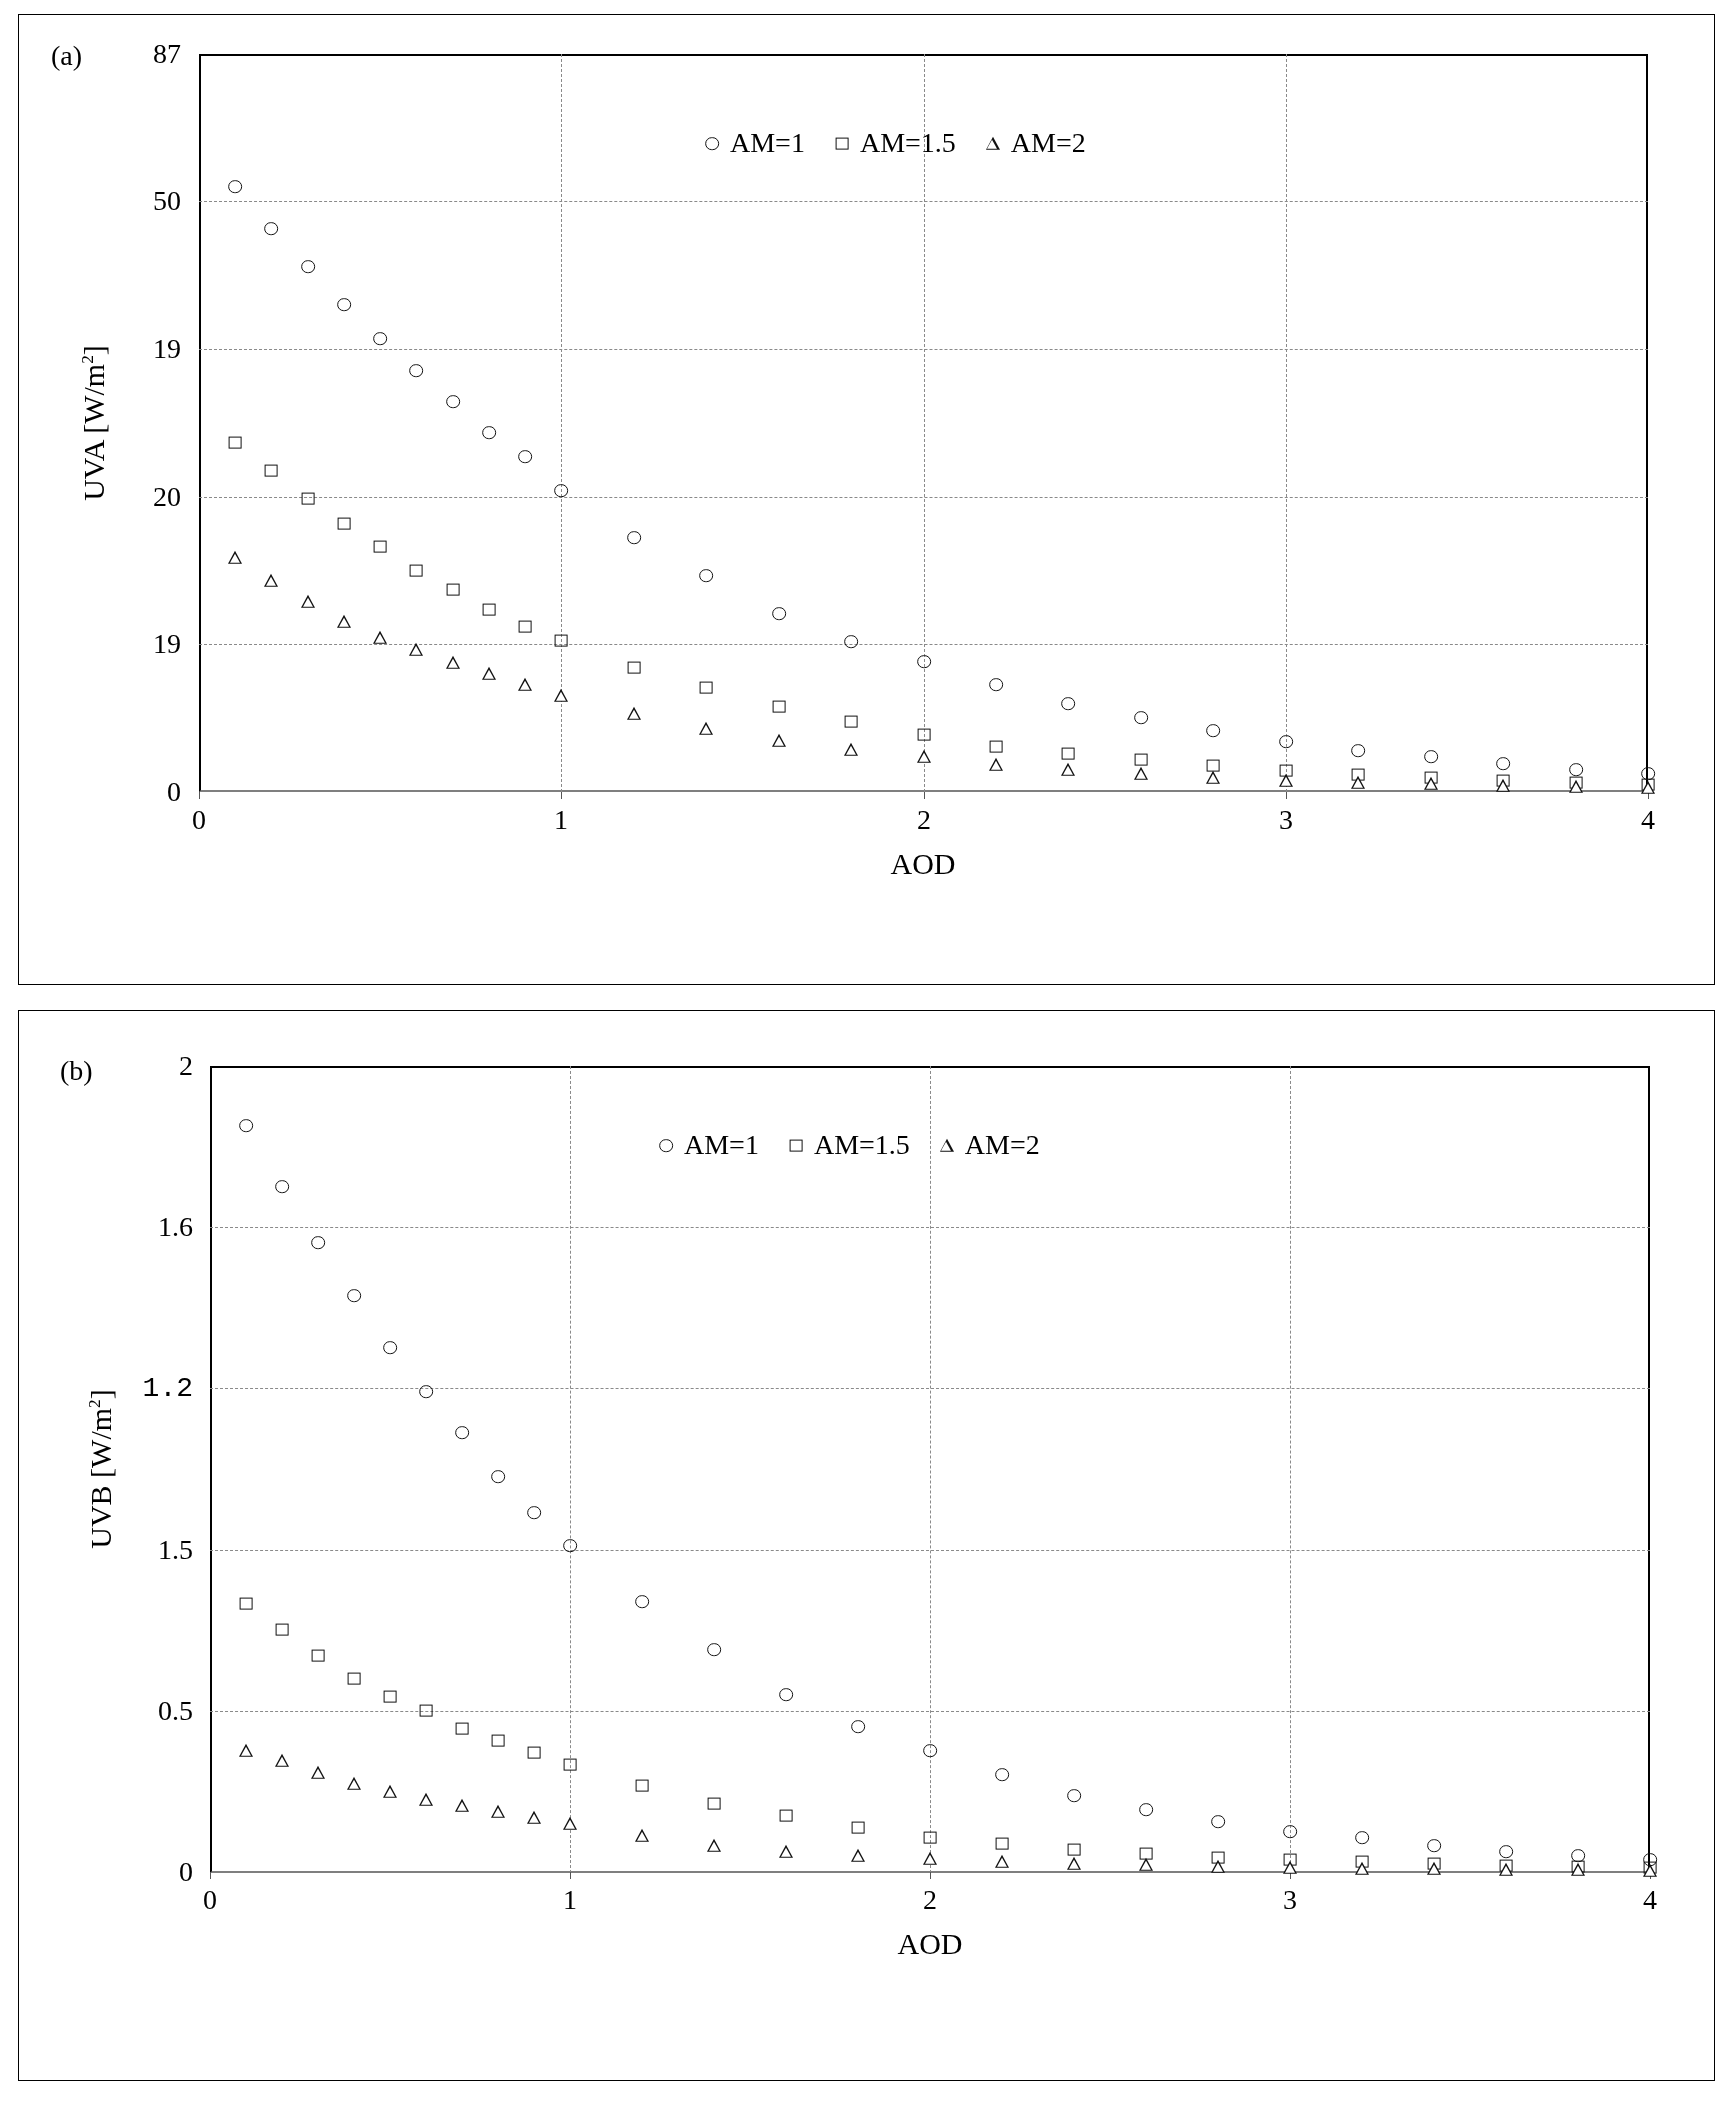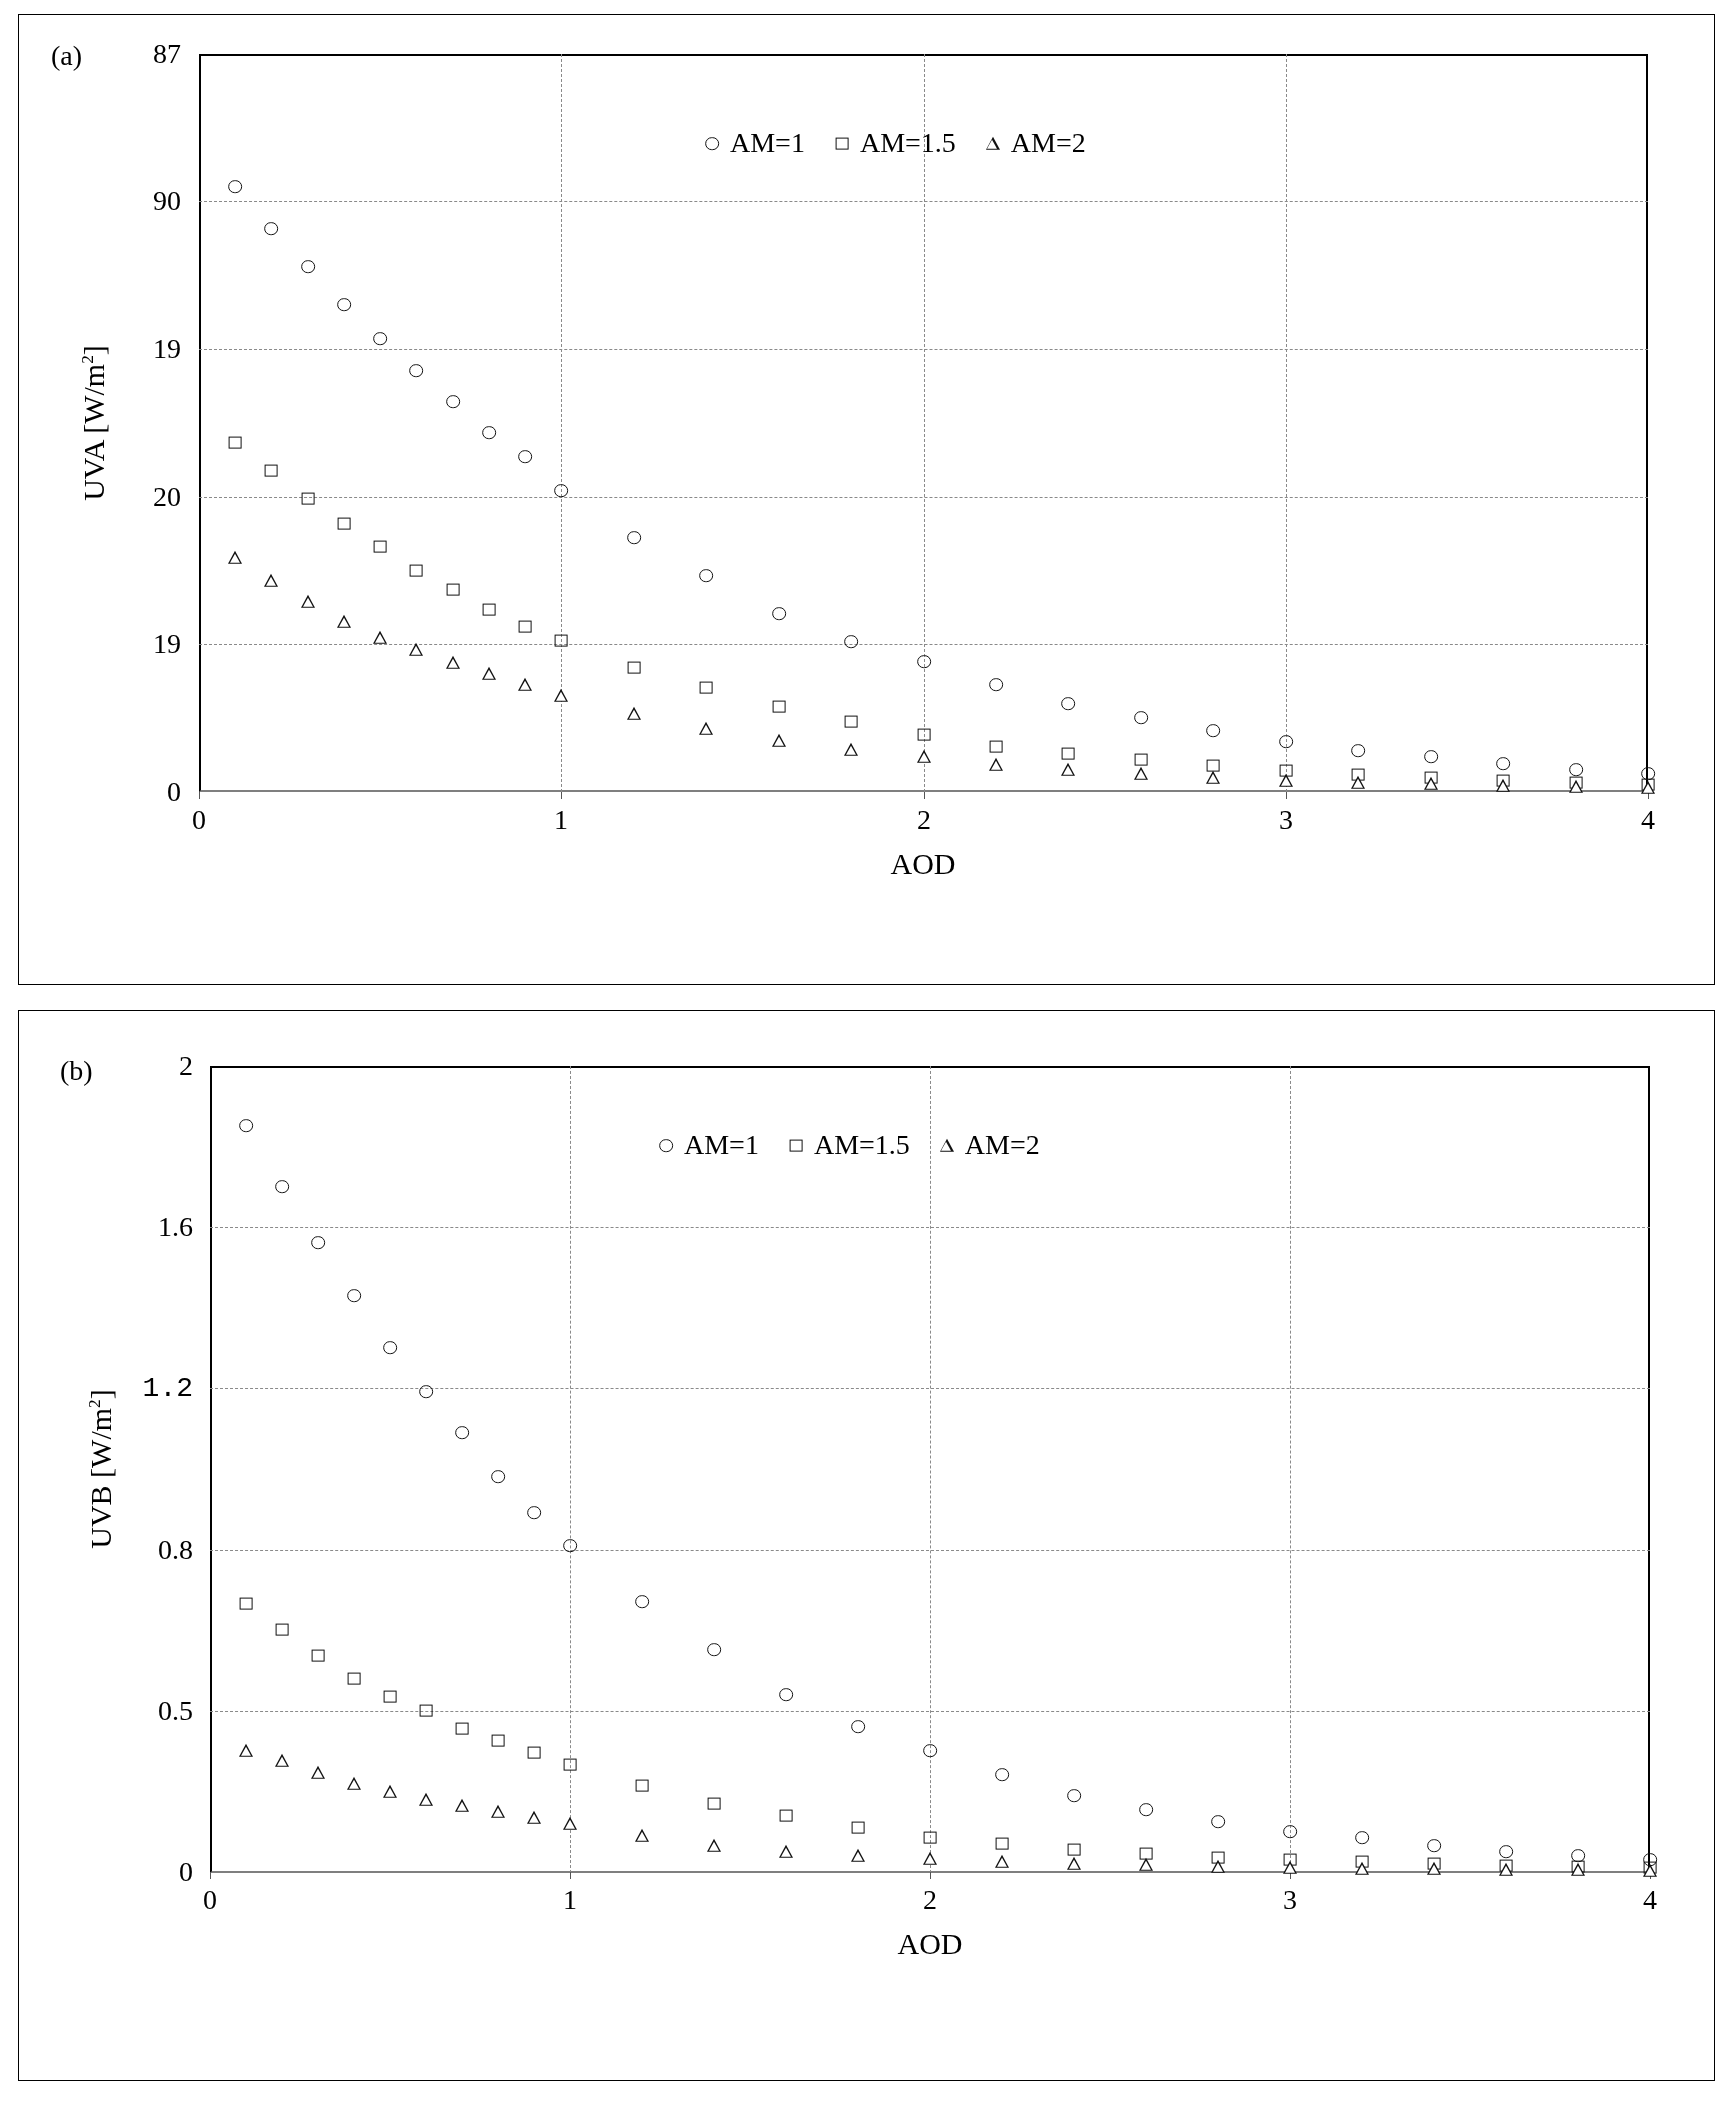--- a/index.html
+++ b/index.html
@@ -166,21 +166,21 @@
         <div class="axis-title-x" style="left: 813px; width: 182px; top: 832px;">AOD</div>
         <div class="frame" style="left: 180px; top: 39px; width: 1449px; height: 738px;"></div>
         <div class="ytick-label" style="left: 75px; width: 87px; top: 777px;">0</div>
         <div class="gridline-h" style="left: 180px; width: 1449px; top: 629px;"></div>
         <div class="ytick-label" style="left: 75px; width: 87px; top: 629px;">19</div>
         <div class="gridline-h" style="left: 180px; width: 1449px; top: 482px;"></div>
         <div class="ytick-label" style="left: 75px; width: 87px; top: 482px;">20</div>
         <div class="gridline-h" style="left: 180px; width: 1449px; top: 334px;"></div>
         <div class="ytick-label" style="left: 75px; width: 87px; top: 334px;">19</div>
         <div class="gridline-h" style="left: 180px; width: 1449px; top: 186px;"></div>
-        <div class="ytick-label" style="left: 75px; width: 87px; top: 186px;">90</div>
+        <div class="ytick-label" style="left: 75px; width: 87px; top: 186px;">50</div>
         <div class="ytick-label" style="left: 75px; width: 87px; top: 39px;">87</div>
         <div class="xtick-label" style="left: 180px; top: 789px;">0</div>
         <div class="tickmark-x" style="left: 180px; top: 777px;"></div>
         <div class="gridline-v" style="top: 39px; height: 738px; left: 542px;"></div>
         <div class="xtick-label" style="left: 542px; top: 789px;">1</div>
         <div class="tickmark-x" style="left: 542px; top: 777px;"></div>
         <div class="gridline-v" style="top: 39px; height: 738px; left: 905px;"></div>
         <div class="xtick-label" style="left: 905px; top: 789px;">2</div>
         <div class="tickmark-x" style="left: 905px; top: 777px;"></div>
         <div class="gridline-v" style="top: 39px; height: 738px; left: 1267px;"></div>
@@ -289,21 +289,21 @@
   <div class="panel" id="panel-b">
     <div class="panel-tag" id="tag-b">(b)</div>
     <div class="plot-wrap" id="wrap-b">
         <div class="axis-title-y" style="left: 82px; top: 458px; transform: translate(-50%, -50%) rotate(-90deg);"><span>UVB [W/m<sup style="font-size:17.3px">2</sup>]</span></div>
         <div class="axis-title-x" style="left: 820px; width: 182px; top: 916px;">AOD</div>
         <div class="frame" style="left: 191px; top: 55px; width: 1440px; height: 807px;"></div>
         <div class="ytick-label" style="left: 87px; width: 87px; top: 861px;">0</div>
         <div class="gridline-h" style="left: 191px; width: 1440px; top: 700px;"></div>
         <div class="ytick-label" style="left: 87px; width: 87px; top: 700px;">0.5</div>
         <div class="gridline-h" style="left: 191px; width: 1440px; top: 539px;"></div>
-        <div class="ytick-label" style="left: 87px; width: 87px; top: 539px;">0.8</div>
+        <div class="ytick-label" style="left: 87px; width: 87px; top: 539px;">1.5</div>
         <div class="gridline-h" style="left: 191px; width: 1440px; top: 377px;"></div>
         <div class="ytick-label" style="left: 87px; width: 87px; top: 377px; font-family: Liberation Mono, monospace;">1.2</div>
         <div class="gridline-h" style="left: 191px; width: 1440px; top: 216px;"></div>
         <div class="ytick-label" style="left: 87px; width: 87px; top: 216px;">1.6</div>
         <div class="ytick-label" style="left: 87px; width: 87px; top: 55px;">2</div>
         <div class="xtick-label" style="left: 191px; top: 873px;">0</div>
         <div class="tickmark-x" style="left: 191px; top: 861px;"></div>
         <div class="gridline-v" style="top: 55px; height: 807px; left: 551px;"></div>
         <div class="xtick-label" style="left: 551px; top: 873px;">1</div>
         <div class="tickmark-x" style="left: 551px; top: 861px;"></div>

